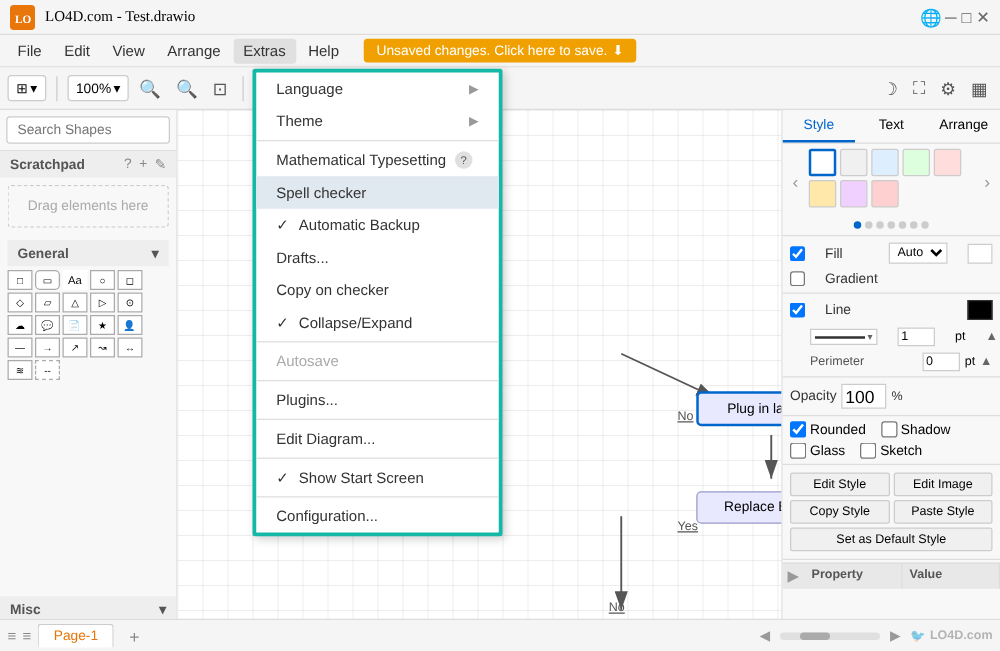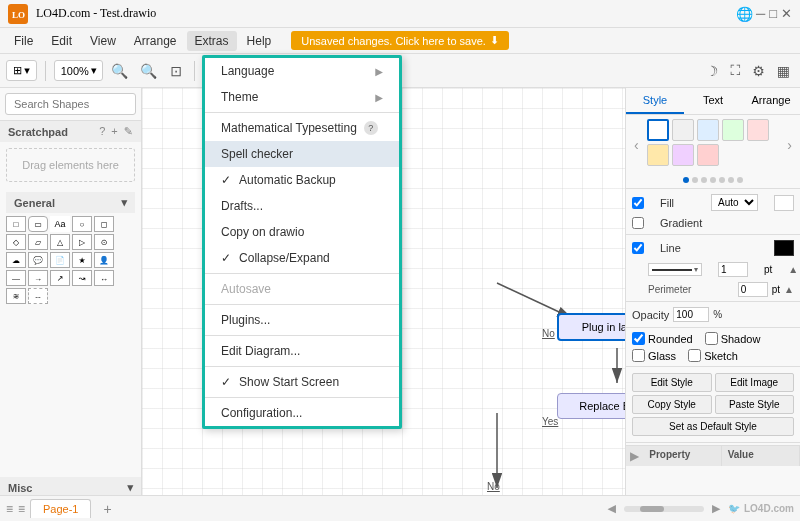--- a/index.html
+++ b/index.html
@@ -104,21 +104,21 @@
     
     #menu-overlay { position: absolute; top: 55px; left: 0; right: 0; bottom: 0; z-index: 999; }
 
     
     .line-style-box { display: flex; align-items: center; border: 1px solid #ccc; background: white; padding: 1px 3px; gap: 2px; }
     .line-style-line { height: 2px; width: 40px; background: #333; }
     .line-arrow { font-size: 8px; color: #666; }
 
     .opacity-row { display: flex; align-items: center; padding: 3px 6px; gap: 4px; }
     .opacity-label { font-size: 11px; color: #333; }
-    .opacity-value { font-size: 10px; border: 1px solid #ccc; padding: 1px 2px; width: 36px; background: white; }
+    .opacity-value { font-size: 14px; border: 1px solid #ccc; padding: 1px 2px; width: 36px; background: white; }
     .opacity-percent { font-size: 10px; color: #333; }
 
     .checkbox-row { display: flex; align-items: center; gap: 12px; padding: 2px 6px; }
     .checkbox-item { display: flex; align-items: center; gap: 3px; font-size: 11px; }
   </style>
 </head>
 <body>
 
 <div id="titlebar">
   <div class="app-icon">
@@ -424,21 +424,21 @@
   </div>
   <div class="menu-dropdown-item">
     <span class="item-text">
       <span class="menu-check">✓</span>Automatic Backup
     </span>
   </div>
   <div class="menu-dropdown-item">
     <span class="item-text">Drafts...</span>
   </div>
   <div class="menu-dropdown-item">
-    <span class="item-text">Copy on drawio</span>
+    <span class="item-text">Copy on checker</span>
   </div>
   <div class="menu-dropdown-item">
     <span class="item-text">
       <span class="menu-check">✓</span>Collapse/Expand
     </span>
   </div>
   <div class="menu-dropdown-sep"></div>
   <div class="menu-dropdown-item disabled">
     <span class="item-text">Autosave</span>
   </div>

